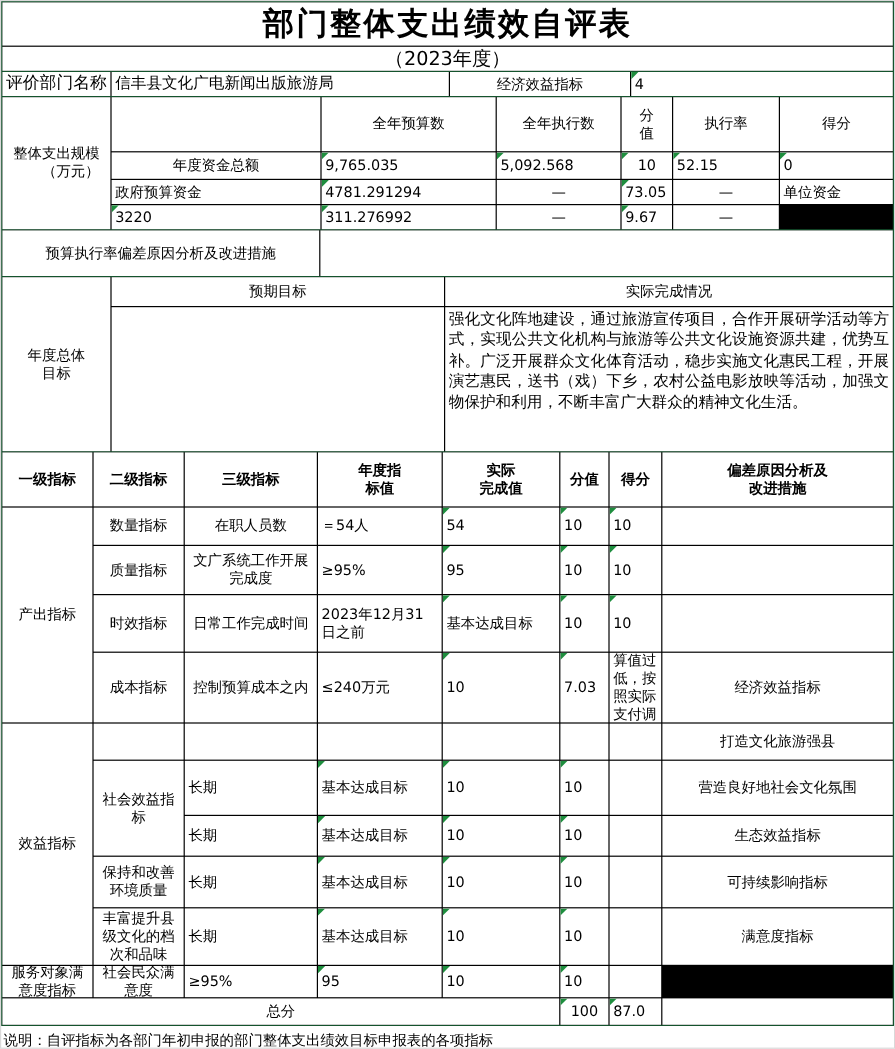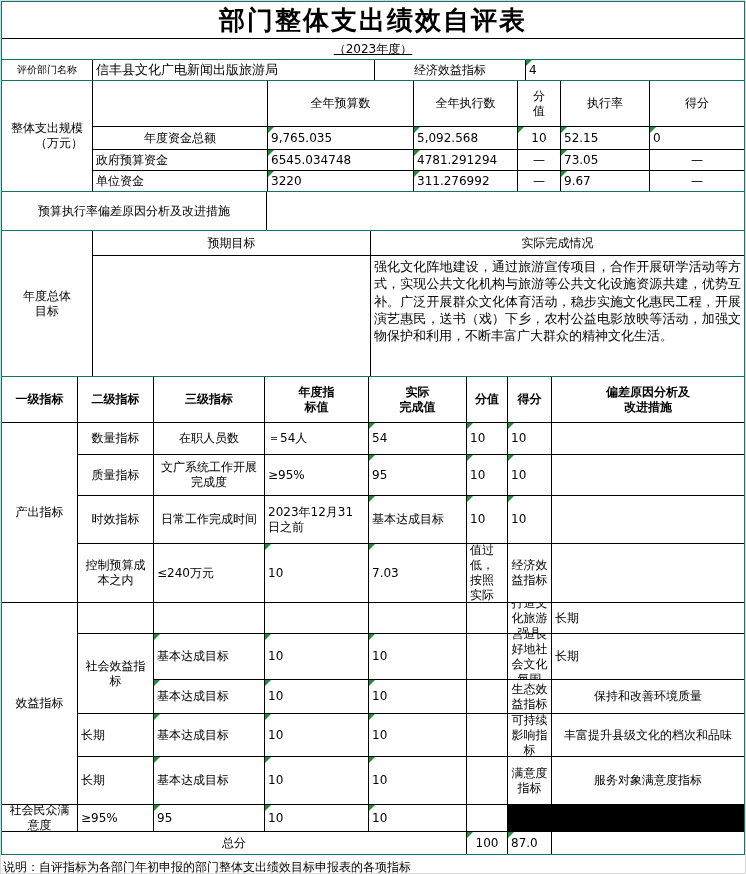--- a/index.html
+++ b/index.html
@@ -1,33 +1,33 @@
 <!DOCTYPE html>
 <html style="--tri: #1e8e3e;"><head>
 <meta charset="utf-8">
 <style>
   html,body{margin:0;padding:0;background:#fff;}
   body{font-family:"DejaVu Sans","Liberation Sans",sans-serif;color:#000;}
   #page{width:746px;height:874px;background:#fff;box-sizing:border-box;border:1px solid #d9d9d9;}
-  #tbl{width:744px;background:#0f766e;padding:1px;box-sizing:border-box;display:flex;flex-direction:column;row-gap:1px;}
+  #tbl{width:744px;background:#14532d;padding:1px;box-sizing:border-box;display:flex;flex-direction:column;row-gap:1px;}
   .sec{display:grid;gap:1px;background:#000;}
   .c{background:#fff;display:flex;align-items:center;justify-content:flex-start;
      font-size:12px;line-height:1.25;padding:1px 3px;box-sizing:border-box;position:relative;overflow:hidden;}
   .ctr{justify-content:center;text-align:center;}
   .b{font-weight:bold;}
   .pre{white-space:pre-line;}
   .tri::before{content:"";position:absolute;top:0;left:0;width:0;height:0;
      border-top:6px solid var(--tri,#1e8e3e);border-right:6px solid transparent;}
   
   #sec-title{grid-template-columns:1fr;grid-template-rows:36px 20px;}
   .title-cell{font-size:26px;font-weight:bold;letter-spacing:2px;}
-  .subtitle-cell{font-size:12px;text-decoration:underline;}
+  .subtitle-cell{font-size:16px;}
   #sec-info{grid-template-columns:90px 281px 150px 1fr;grid-template-rows:20px;}
   .dept-name{font-size:13px;}
-  .info-label{font-size:10px;}
+  .info-label{font-size:14px;}
   #sec-scale{grid-template-columns:90px 174px 145px 103px 42px 88px 1fr;grid-template-rows:45px 22px 20px 20px;}
   .span4r{grid-row:1/5;text-align:right;}
   #sec-dev{grid-template-columns:264px 1fr;grid-template-rows:38px;}
   #sec-goal{grid-template-columns:90px 277px 1fr;grid-template-rows:24px 120px;}
   .span2r{grid-row:1/3;}
   .para{align-items:flex-start;font-size:13px;line-height:17.3px;text-align:justify;padding:2px 3px;}
   #sec-ind{grid-template-columns:75px 75px 110px 103px 97px 40px 43px 1fr;
            grid-template-rows:45px 31px 40px 47px 58px 30px 45px 33px 42px 47px 26px 22px;}
   .lv1-out{grid-row:2/6;}
   .lv1-ben{grid-row:6/11;}
@@ -65,21 +65,20 @@
       <div class="c ctr">得分</div>
 
       <div class="c ctr">年度资金总额</div>
       <div class="c tri">9,765.035</div>
       <div class="c tri">5,092.568</div>
       <div class="c ctr tri">10</div>
       <div class="c tri">52.15</div>
       <div class="c tri">0</div>
 
       <div class="c">政府预算资金</div>
-      <div class="c tri">6545.034748</div>
       <div class="c tri">4781.291294</div>
       <div class="c ctr">—</div>
       <div class="c tri">73.05</div>
       <div class="c ctr">—</div>
 
       <div class="c">单位资金</div>
       <div class="c tri">3220</div>
       <div class="c tri">311.276992</div>
       <div class="c ctr">—</div>
       <div class="c tri">9.67</div>
@@ -132,20 +131,21 @@
       <div class="c"></div>
 
       <div class="c ctr">时效指标</div>
       <div class="c ctr">日常工作完成时间</div>
       <div class="c">2023年12月31日之前</div>
       <div class="c tri">基本达成目标</div>
       <div class="c tri">10</div>
       <div class="c tri">10</div>
       <div class="c"></div>
 
+      <div class="c ctr">成本指标</div>
       <div class="c ctr">控制预算成本之内</div>
       <div class="c">≤240万元</div>
       <div class="c tri">10</div>
       <div class="c tri">7.03</div>
       <div class="c">年初预算值过低，按照实际支付调整</div>
 
       <div class="c ctr lv1-ben">效益指标</div>
 
       <div class="c ctr">经济效益指标</div>
       <div class="c"></div>

